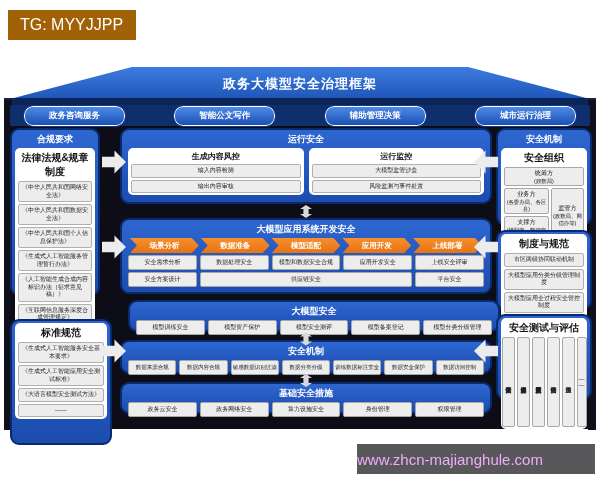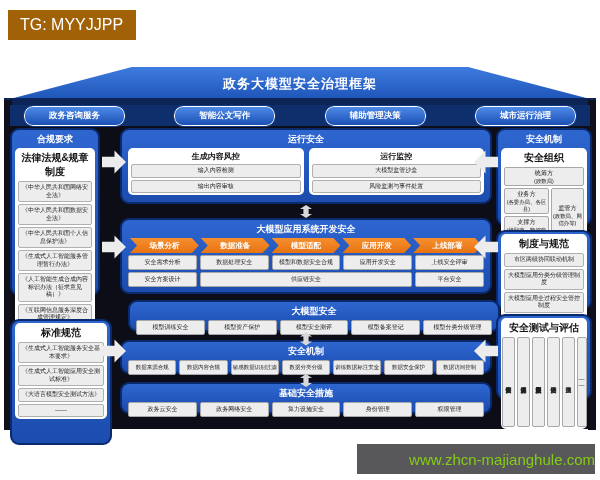--- a/index.html
+++ b/index.html
@@ -2,21 +2,21 @@
 <html><head>
 <meta charset="utf-8">
 <style>
   html,body{margin:0;padding:0;}
   .canvas{position:relative;width:600px;height:480px;background:#ffffff;overflow:hidden;
           font-family:"Liberation Sans",sans-serif;}
   
   .tg-box{position:absolute;left:8px;top:10px;width:128px;height:30px;background:#a16207;
           color:#fff;font-size:16px;display:flex;align-items:center;padding-left:12px;box-sizing:border-box;}
   .url-box{position:absolute;left:357px;top:444px;width:238px;height:30px;background:#58585a;
-           color:#84cc16;font-size:15px;display:flex;align-items:center;justify-content:flex-end;}
+           color:#f0abfc;font-size:15px;display:flex;align-items:center;justify-content:flex-start;}
   
   .roof{position:absolute;left:10px;top:67px;width:580px;height:32px;
         background:linear-gradient(180deg,#3f7ce0,#1e55b8);
         clip-path:polygon(21% 0,79% 0,100% 100%,0 100%);
         display:flex;align-items:flex-end;justify-content:center;}
   .roof-title{color:#fff;font-weight:bold;font-size:13px;padding-bottom:6px;letter-spacing:1px;font-family:Liberation Serif, serif;}
   .roof-edge{position:absolute;left:4px;top:98px;width:592px;height:7px;background:#0d2456;}
   .pillar{position:absolute;top:100px;width:8px;height:330px;background:#10101c;}
   .pillar.pl{left:4px}.pillar.pr{left:588px}
   .backdrop{position:absolute;left:10px;top:126px;width:580px;height:303px;background:#0d0d18;}

